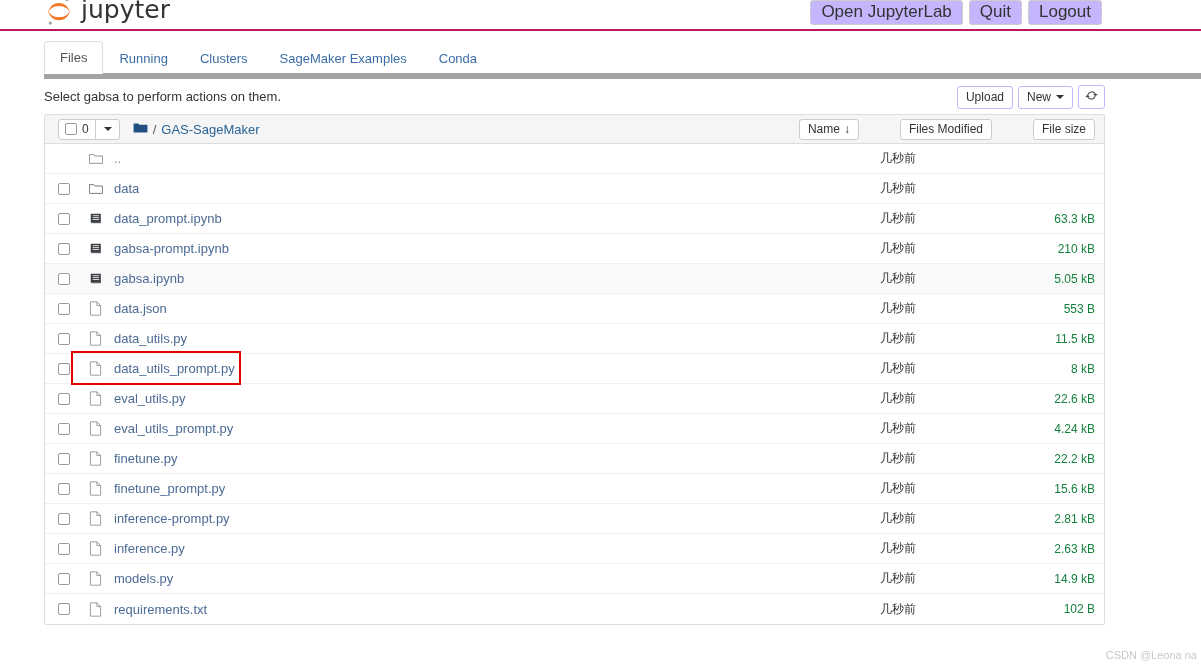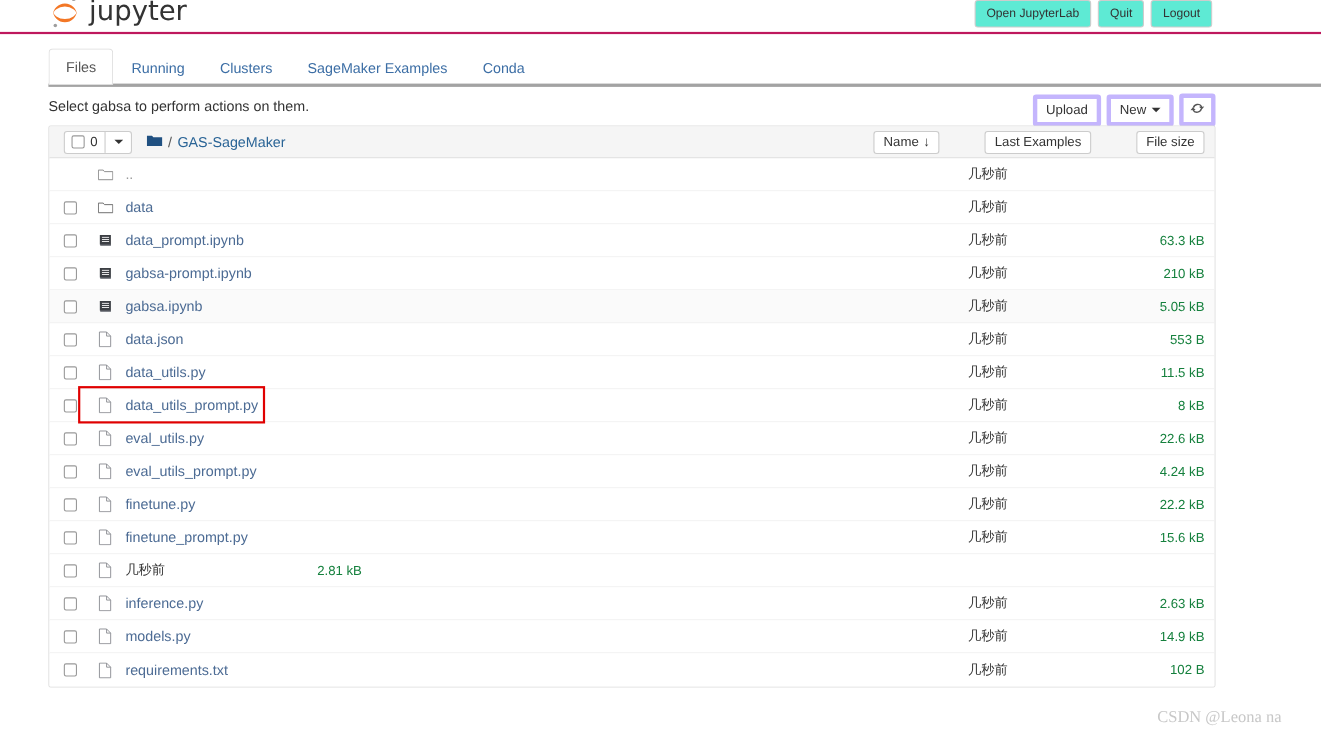--- a/index.html
+++ b/index.html
@@ -31,39 +31,39 @@
     letter-spacing: 0px;
     font-family: "DejaVu Sans", sans-serif;
     line-height: 32px;
   }
   .header-buttons {
     position: absolute;
     right: 99px; top: 0px;
     display: flex; gap: 6px;
   }
   .btn {
-    background: #5eead4;
+    background: #c4b5fd;
     border: 1px solid #cccccc;
     border-radius: 3px;
     color: #333333;
-    font-size: 11px;
+    font-size: 17px;
     font-family: "Liberation Sans", sans-serif;
     padding: 4px 10px 5px 10px;
     line-height: 14px;
     cursor: pointer;
     white-space: nowrap;
   }
 
   
   .tabs-wrap {
     position: absolute;
     left: 44px; top: 47px;
     right: 0;
     height: 32px;
-    border-bottom: 3px solid #a3a3a3;
+    border-bottom: 6px solid #a3a3a3;
     width: 1157px;
   }
   .tabs { display: flex; height: 100%; align-items: flex-end; }
   .tab {
     font-size: 13px;
     color: #3c6ea5;
     padding: 8px 15px 8px 15px;
     line-height: 15px;
     cursor: pointer;
     border: 1px solid transparent;
@@ -92,21 +92,21 @@
     line-height: 16px;
     padding-top: 1px;
   }
   .toolbar-buttons {
     position: absolute;
     right: 0; top: -3px;
     display: flex; gap: 5px; align-items: center;
   }
   .btn-sm {
     background: #ffffff;
-    border: 4px solid #c4b5fd;
+    border: 1px solid #c4b5fd;
     border-radius: 3px;
     color: #333333;
     font-size: 12px;
     padding: 3px 8px 4px 8px;
     line-height: 14px;
     cursor: pointer;
     white-space: nowrap;
     display: flex; align-items: center; gap: 4px;
   }
   .caret {
@@ -247,24 +247,24 @@
     position: absolute;
     left: 27px; top: 263px;
     width: 170px; height: 34px;
     border: 2px solid #e00000;
     pointer-events: none;
     z-index: 20;
   }
 
   .watermark {
     position: absolute;
-    right: 36px; bottom: 7px;
-    font-size: 15px;
+    right: 4px; bottom: 7px;
+    font-size: 11px;
     color: #c8c8c8;
-    font-family: Liberation Serif, serif;
+    font-family: Liberation Sans, sans-serif;
   }
 </style>
 </head>
 <body>
 
 <div class="header">
   <a class="brand" href="#">
     <span class="brand-logo">
       <svg viewBox="0 0 40 44" width="30" height="32" aria-hidden="true">
         <circle cx="8" cy="40" r="2.2" fill="#9e9e9e"></circle>
@@ -336,21 +336,21 @@
         </span>
         <span class="bc-sep">/</span>
         <a class="bc-link" href="#">GAS-SageMaker</a>
       </div>
 
       <div class="sort-buttons">
         <button class="sort-btn">
           <span>Name</span>
           <span>↓</span>
         </button>
-        <button class="sort-btn">Last Examples</button>
+        <button class="sort-btn">Files Modified</button>
         <button class="sort-btn">File size</button>
       </div>
     </div>
 
     <div id="rows-host">
         <div class="row">
           <div class="row-check empty">
             <span class="cb"></span>
           </div>
           <div class="icon-cell">
@@ -527,20 +527,21 @@
         <div class="row">
           <div class="row-check">
             <span class="cb"></span>
           </div>
           <div class="icon-cell">
             <svg viewBox="0 0 14 16" width="13" height="15">
               <path d="M1.5 0.8h7L12.5 4.8v10.4h-11z" fill="#ffffff" stroke="#8a8d92" stroke-width="0.9"></path>
               <path d="M8.5 0.8v4h4" fill="none" stroke="#8a8d92" stroke-width="0.9"></path>
             </svg>
           </div>
+          <div class="name-cell"><a class="name-link" href="#">inference-prompt.py</a></div>
           <div class="mtime-cell">几秒前</div>
           <div class="size-cell">2.81 kB</div>
         </div>
         <div class="row">
           <div class="row-check">
             <span class="cb"></span>
           </div>
           <div class="icon-cell">
             <svg viewBox="0 0 14 16" width="13" height="15">
               <path d="M1.5 0.8h7L12.5 4.8v10.4h-11z" fill="#ffffff" stroke="#8a8d92" stroke-width="0.9"></path>

